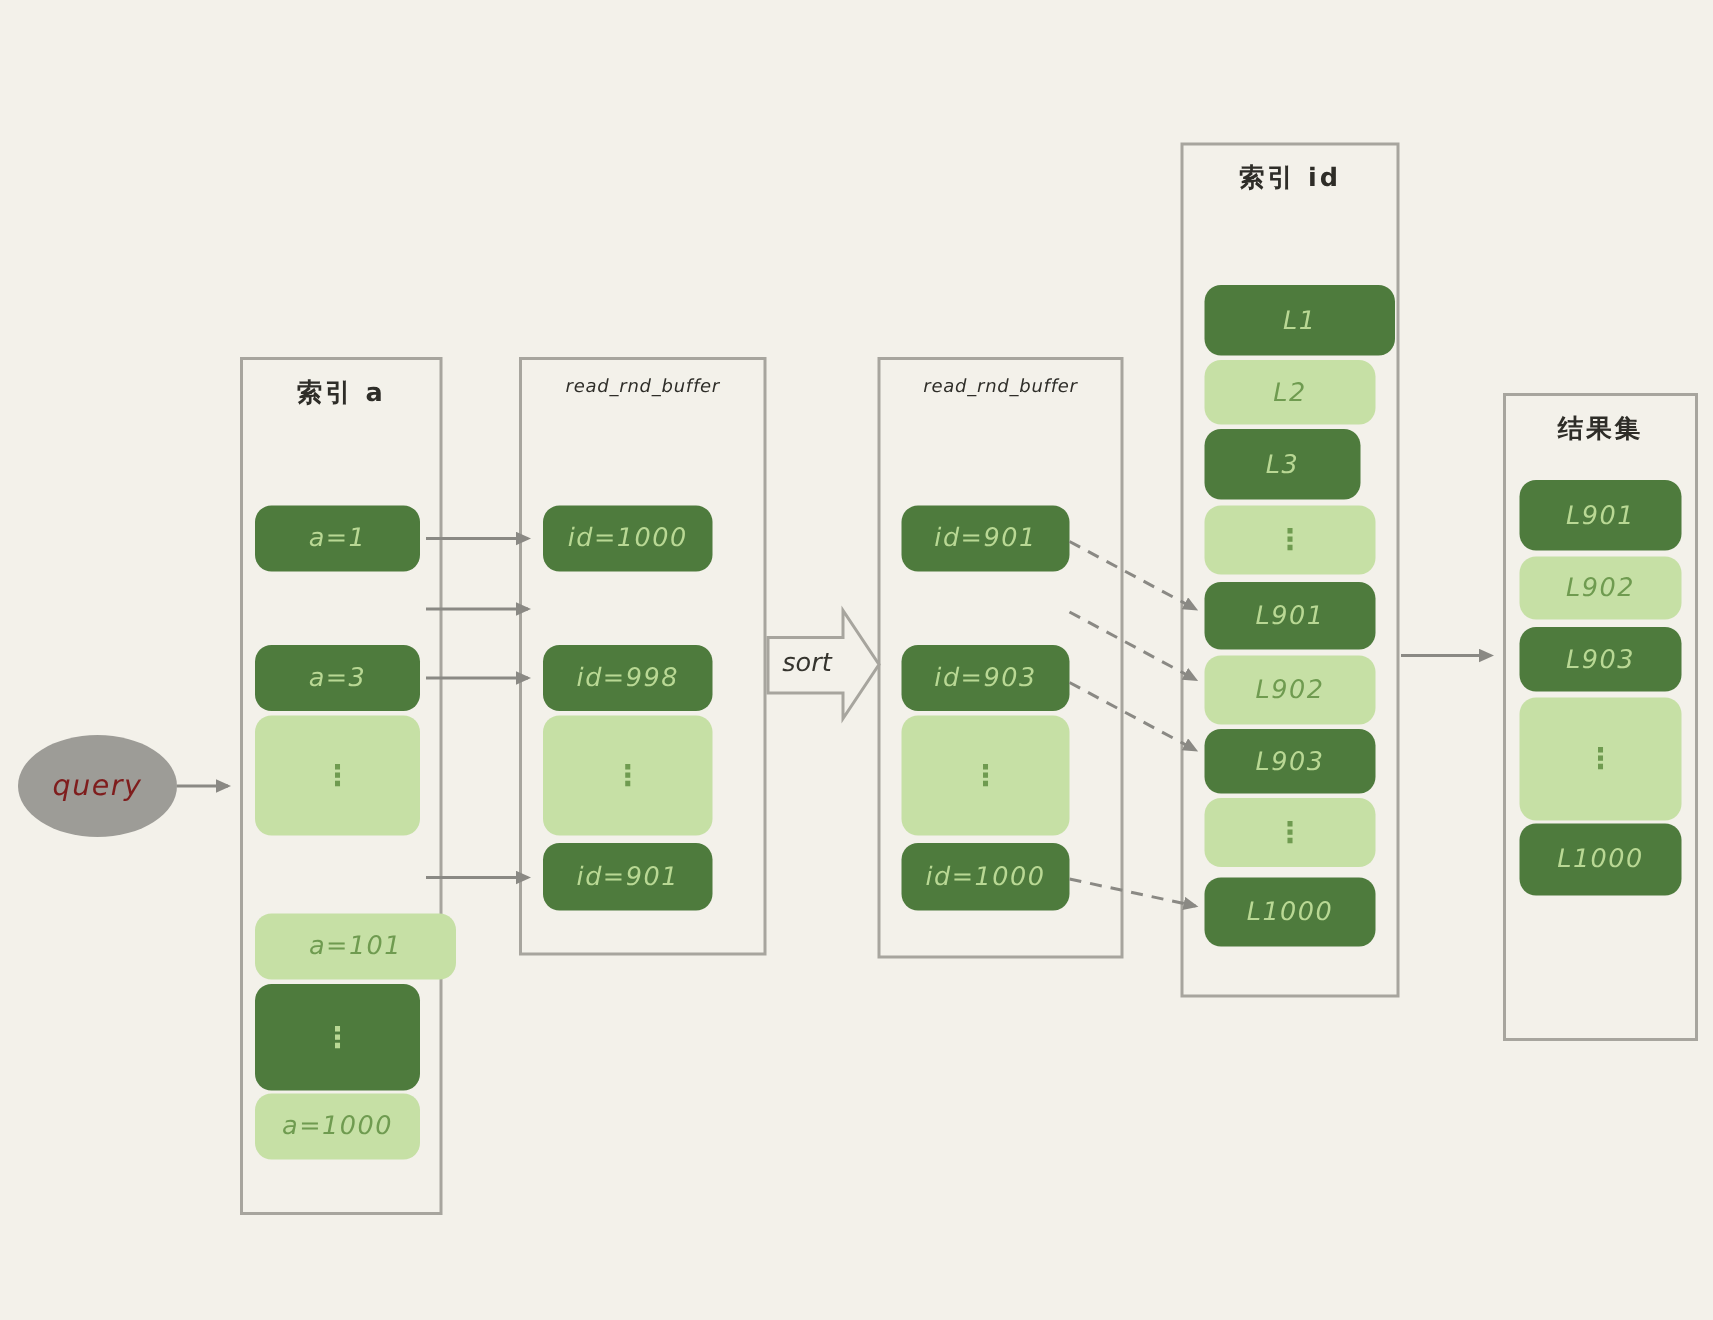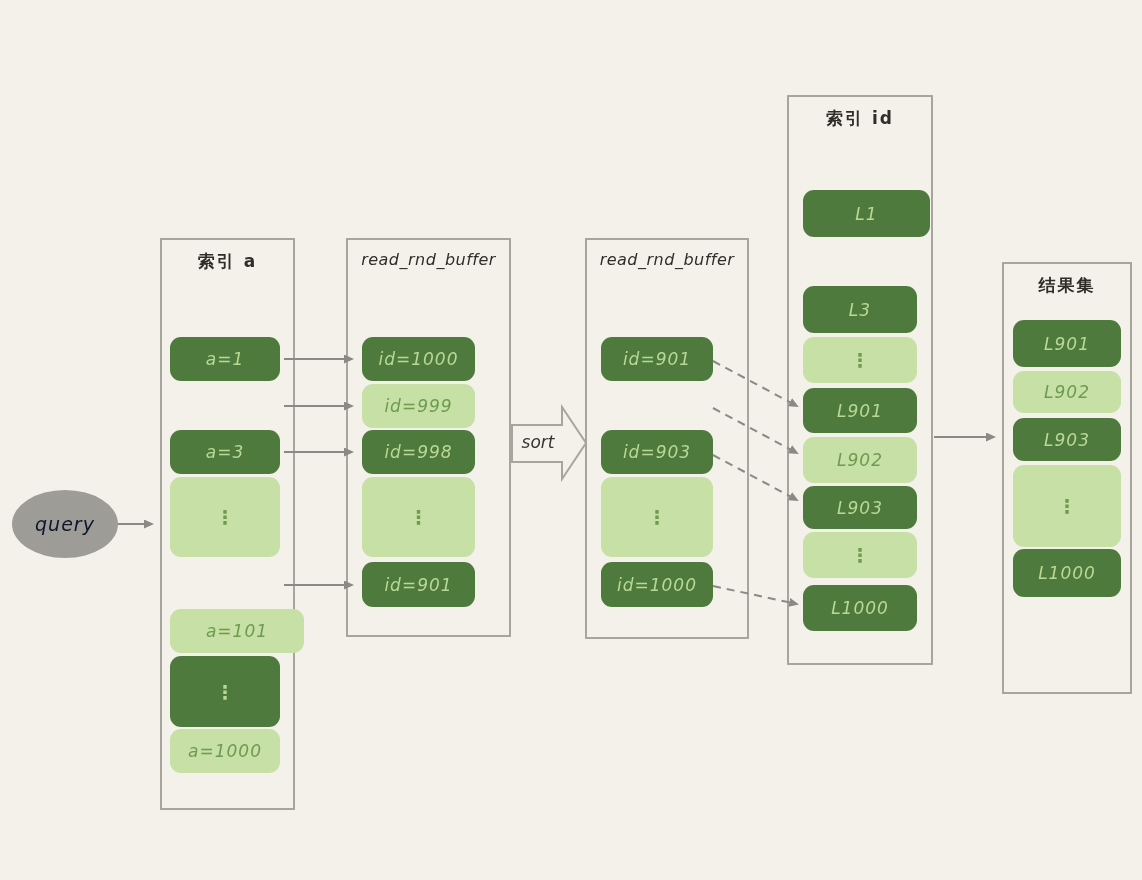--- a/index.html
+++ b/index.html
@@ -11,34 +11,34 @@
   .box {
     position:absolute;
     border:2px solid #a7a59e;
     background:transparent;
     box-sizing:border-box;
   }
   .box-title {
     position:absolute; top:10px; left:0; right:0;
     text-align:center; color:#2e2d28;
   }
-  .title-latin { font-style:italic; font-size:16px; letter-spacing:0.5px; }
+  .title-latin { font-style:italic; font-size:12px; letter-spacing:0.5px; }
   .title-cjk   { font-weight:bold; font-size:17px; letter-spacing:2px; }
   .cell {
     position:absolute; border-radius:11px;
     display:flex; align-items:center; justify-content:center;
     font-style:italic; font-size:17px; letter-spacing:1px;
     box-sizing:border-box;
   }
   .cell.dark  { background:#4e7b3d; color:#b9d894; }
   .cell.light { background:#c6e0a5; color:#6f9b50; }
   .cell.dots  { font-style:normal; font-size:19px; letter-spacing:0; font-weight:bold; }
   .ellipse {
     position:absolute; left:12px; top:490px; width:106px; height:68px;
-    border-radius:50%; background:#9d9c97; color:#0f172a;
+    border-radius:50%; background:#9d9c97; color:#7f1d1d;
     display:flex; align-items:center; justify-content:center;
     font-style:italic; font-size:19px; letter-spacing:1px;
   }
   .sort-label {
     position:absolute; left:511px; top:432px; width:54px;
     text-align:center; font-style:italic; font-size:17px; color:#35342e;
   }
   svg.arrows { position:absolute; left:0; top:0; pointer-events:none; }
 </style>
 </head>
@@ -52,38 +52,38 @@
     <div class="cell dark" style="left:8px;top:190px;width:110px;height:44px">a=3</div>
     <div class="cell light dots" style="left:8px;top:237px;width:110px;height:80px">⋮</div>
     <div class="cell light" style="left:8px;top:369px;width:134px;height:44px">a=101</div>
     <div class="cell dark dots" style="left:8px;top:416px;width:110px;height:71px">⋮</div>
     <div class="cell light" style="left:8px;top:489px;width:110px;height:44px">a=1000</div>
   </div>
 
   <div class="box" style="left:346px;top:238px;width:165px;height:399px">
     <div class="box-title title-latin">read_rnd_buffer</div>
     <div class="cell dark" style="left:14px;top:97px;width:113px;height:44px">id=1000</div>
-    <div class="cell light" style="left:14px;top:144px;width:113px;height:44px">id=999</div>
     <div class="cell dark" style="left:14px;top:190px;width:113px;height:44px">id=998</div>
     <div class="cell light dots" style="left:14px;top:237px;width:113px;height:80px">⋮</div>
     <div class="cell dark" style="left:14px;top:322px;width:113px;height:45px">id=901</div>
   </div>
 
   <div class="box" style="left:585px;top:238px;width:164px;height:401px">
     <div class="box-title title-latin">read_rnd_buffer</div>
     <div class="cell dark" style="left:14px;top:97px;width:112px;height:44px">id=901</div>
     <div class="cell dark" style="left:14px;top:190px;width:112px;height:44px">id=903</div>
     <div class="cell light dots" style="left:14px;top:237px;width:112px;height:80px">⋮</div>
     <div class="cell dark" style="left:14px;top:322px;width:112px;height:45px">id=1000</div>
   </div>
 
   <div class="box" style="left:787px;top:95px;width:146px;height:570px">
     <div class="box-title title-cjk">索引 id</div>
     <div class="cell dark" style="left:14px;top:93px;width:127px;height:47px">L1</div>
-    <div class="cell dark" style="left:14px;top:189px;width:114px;height:47px">L3</div>
+    <div class="cell light" style="left:14px;top:143px;width:114px;height:43px">L2</div>
+    <div class="cell dark" style="left:14px;top:189px;width:104px;height:47px">L3</div>
     <div class="cell light dots" style="left:14px;top:240px;width:114px;height:46px">⋮</div>
     <div class="cell dark" style="left:14px;top:291px;width:114px;height:45px">L901</div>
     <div class="cell light" style="left:14px;top:340px;width:114px;height:46px">L902</div>
     <div class="cell dark" style="left:14px;top:389px;width:114px;height:43px">L903</div>
     <div class="cell light dots" style="left:14px;top:435px;width:114px;height:46px">⋮</div>
     <div class="cell dark" style="left:14px;top:488px;width:114px;height:46px">L1000</div>
   </div>
 
   <div class="box" style="left:1002px;top:262px;width:130px;height:432px">
     <div class="box-title title-cjk">结果集</div>

